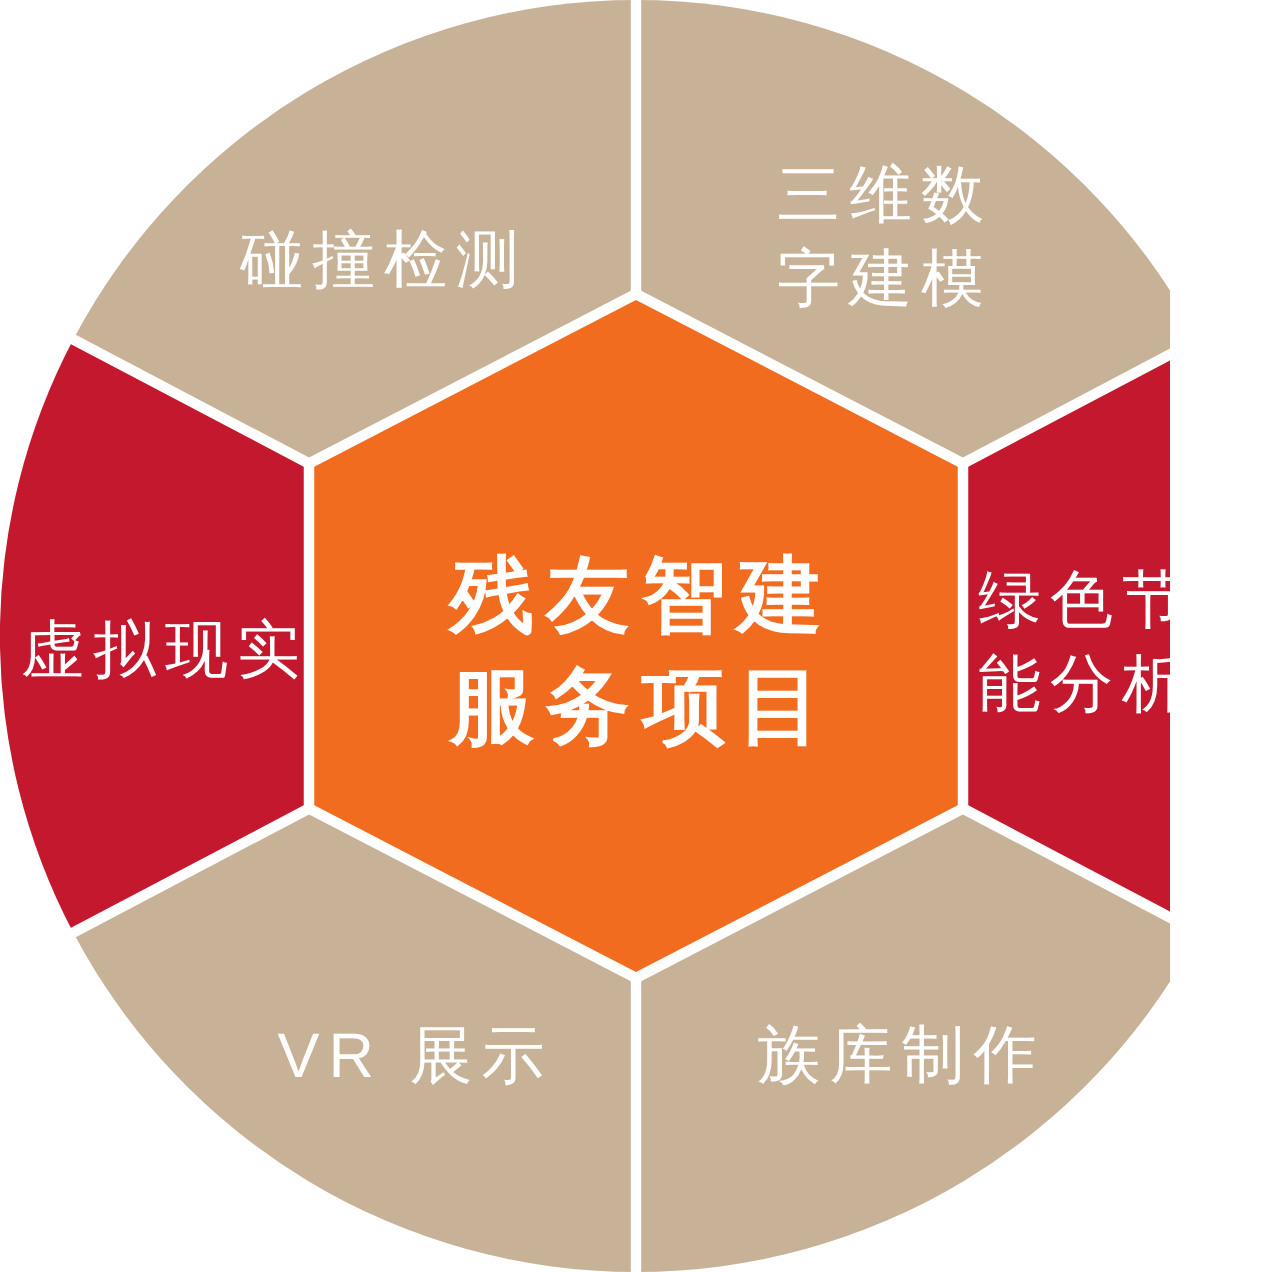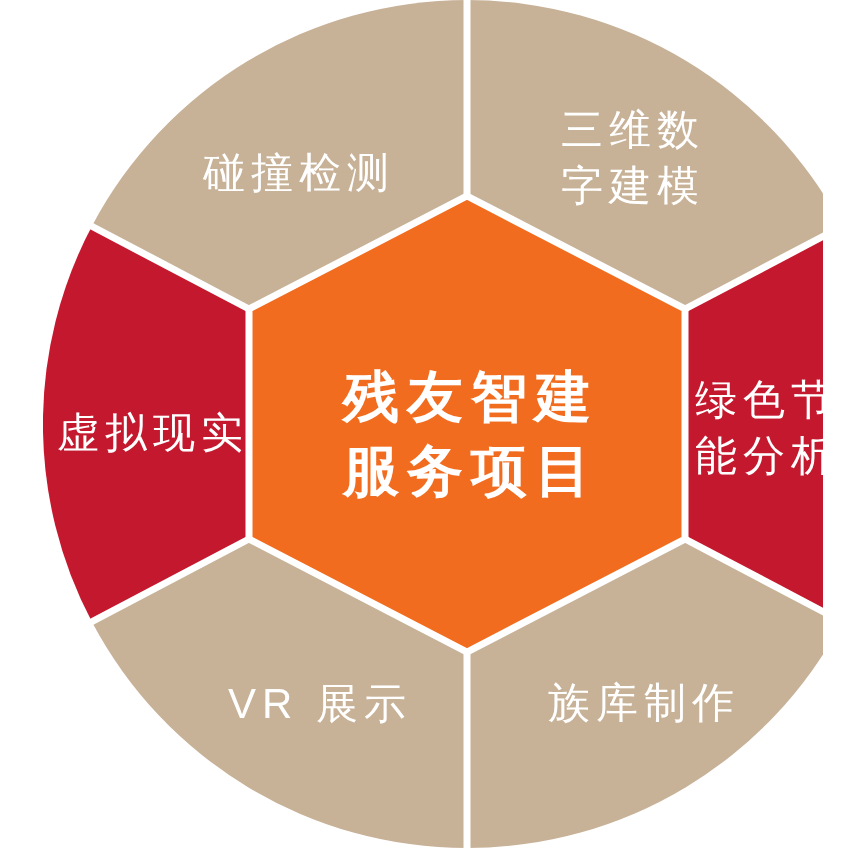--- a/index.html
+++ b/index.html
@@ -6,21 +6,20 @@
     margin: 0;
     padding: 0;
     background: #ffffff;
   }
   .stage {
     position: relative;
     width: 780px;
     height: 848px;
     background: #ffffff;
     overflow: hidden;
-    padding-left: 43px;
   }
   svg { display: block; }
   .sector-label {
     font-family: "Liberation Sans", sans-serif;
     font-size: 42px;
     font-weight: 500;
     letter-spacing: 6px;
     fill: #ffffff;
   }
   .center-label {

